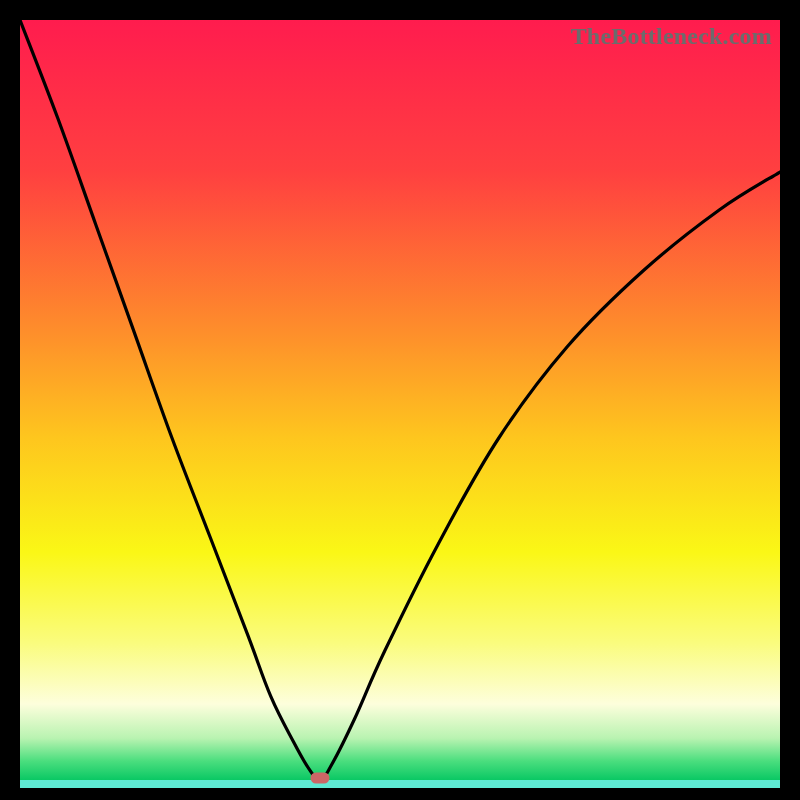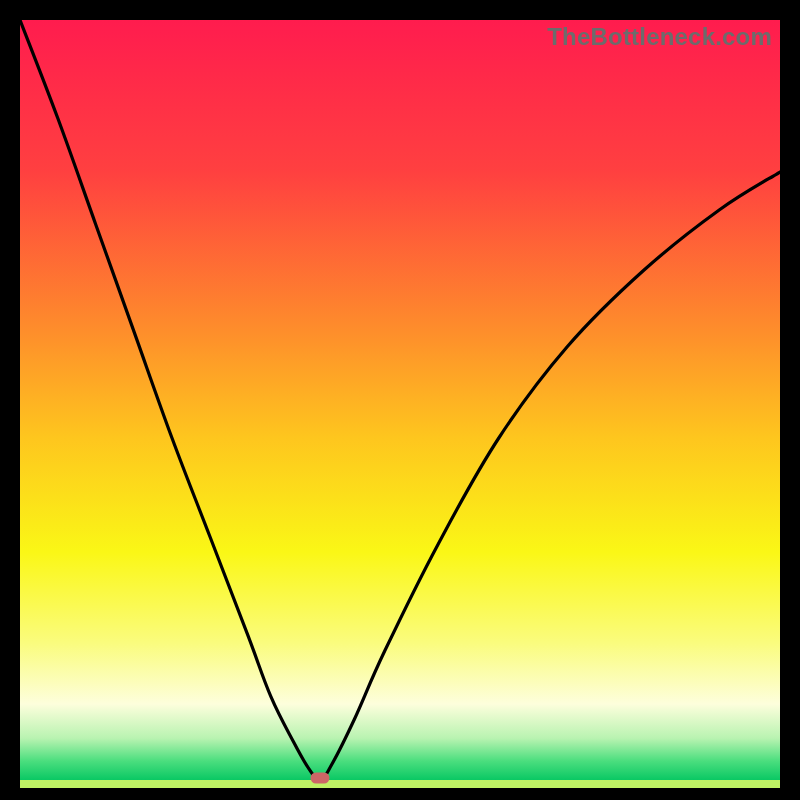--- a/index.html
+++ b/index.html
@@ -10,21 +10,22 @@
     background: #000000;
     overflow: hidden;
     font-family: Arial, Helvetica, sans-serif;
   }
   .frame {
     position: absolute;
     left: 20px;
     top: 20px;
     width: 760px;
     height: 768px;
-    background: #bef264;
+    background: #5eead4;
+    font-family: Liberation Serif, serif;
   }
   .plot-area {
     position: absolute;
     left: 0;
     top: 0;
     width: 760px;
     height: 760px;
   }
   .watermark {
     position: absolute;

